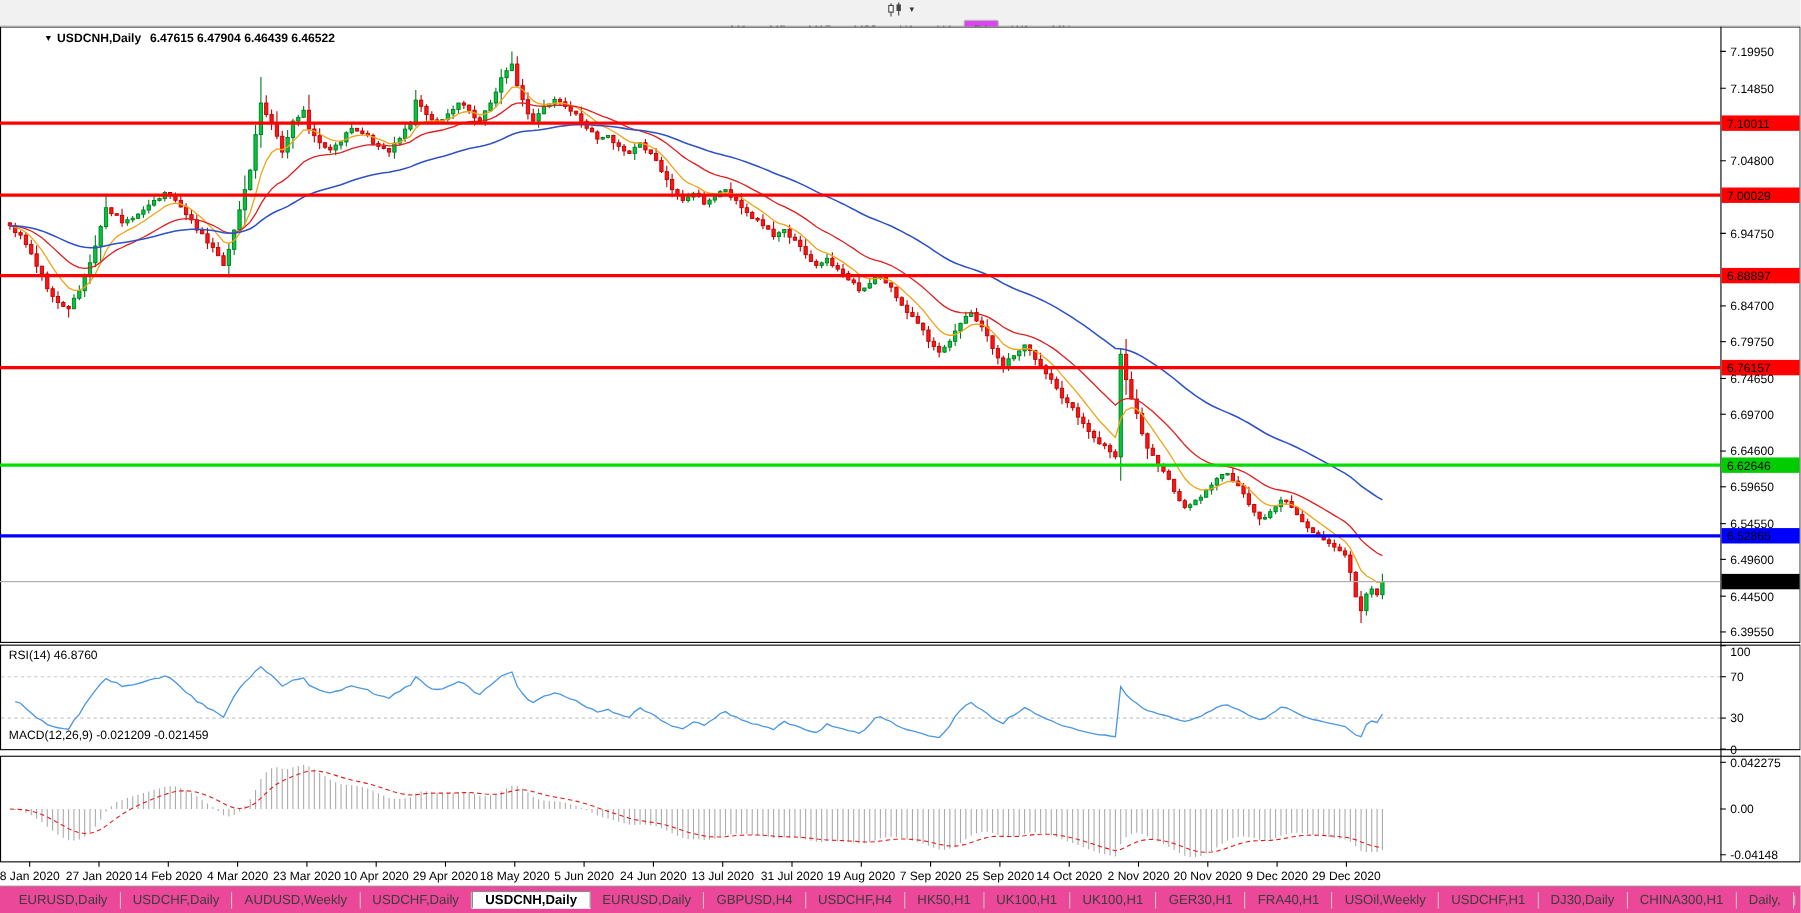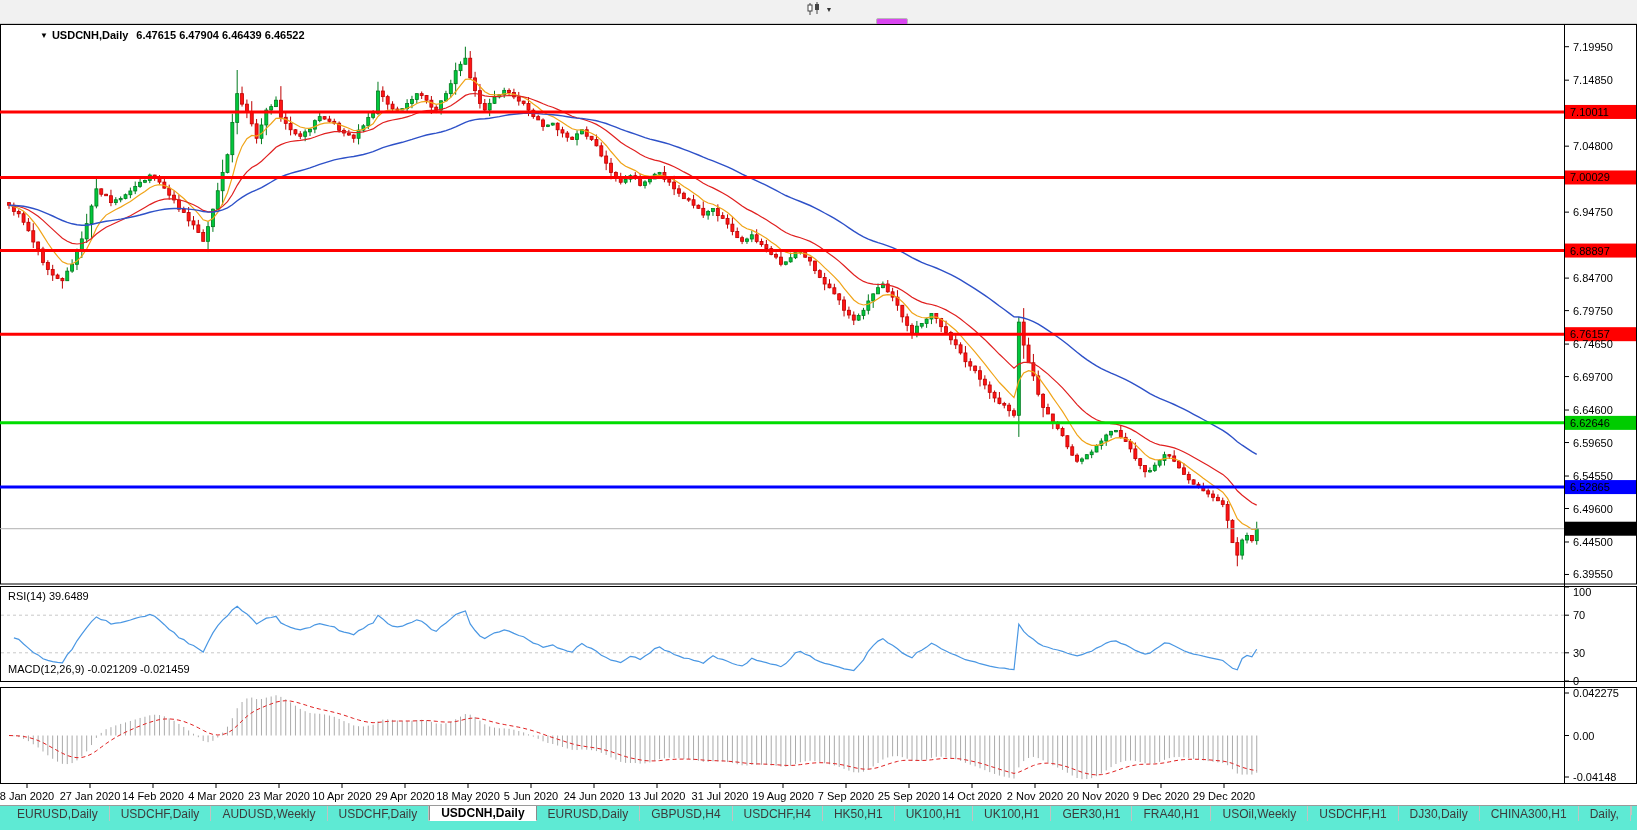--- a/index.html
+++ b/index.html
@@ -9,21 +9,21 @@
   .caret{font-size:7px;color:#333;margin-left:3px;}
   .grip{width:3px;height:15px;border-left:2px dotted #b3b3b3;margin:0 8px 0 6px;}
   .tf{font-size:11px;color:#222;padding:3px 8px;margin:0 1px;border:1px solid transparent;border-radius:2px;cursor:default;}
   .tf.active{background:#d946ef;border-color:#b9b9b9;}
   .chart-window{position:relative;width:1637px;height:781px;background:#fff;}
   .chart-window svg{position:absolute;left:0;top:0;}
   .overlay{position:absolute;font-size:11px;color:#000;white-space:pre;pointer-events:none;}
   .overlay .tri{font-size:8px;vertical-align:1px;margin-right:4px;}
   .overlay b{font-weight:bold;}
   .hotzone{position:absolute;}
-  .tabbar{height:25px;background:#5eead4;border-top:1px solid #9a9a9a;display:flex;align-items:flex-start;
+  .tabbar{height:25px;background:#ec4899;border-top:1px solid #9a9a9a;display:flex;align-items:center;
     font-size:12px;color:#3c3c3c;padding-left:6px;box-sizing:border-box;white-space:nowrap;overflow:hidden;}
   .tab{display:flex;align-items:center;padding:0 11px;border-right:1px solid #c2c2c2;cursor:default;}
   .tab.active{background:#fff;border:1px solid #8a8a8a;border-bottom:1px solid #fff;font-weight:bold;color:#000;margin-top:-1px;}
   .tab-spacer{flex:1;}
   .scrollbtns{display:flex;align-items:center;border-left:1px solid #c2c2c2;padding:0 7px;gap:7px;}
   .scrollbtns span{font-size:8px;color:#222;cursor:default;}
   svg text{font-family:"Liberation Sans","DejaVu Sans",sans-serif;font-size:11px;fill:#000;}
 </style>
 </head>
 <body>
@@ -937,21 +937,21 @@
       <line x1="1035" y1="759.5" x2="1035" y2="764" stroke="#000"></line>
       <text x="1035" y="776" text-anchor="middle">2 Nov 2020</text>
       <line x1="1098" y1="759.5" x2="1098" y2="764" stroke="#000"></line>
       <text x="1098" y="776" text-anchor="middle">20 Nov 2020</text>
       <line x1="1161" y1="759.5" x2="1161" y2="764" stroke="#000"></line>
       <text x="1161" y="776" text-anchor="middle">9 Dec 2020</text>
       <line x1="1224" y1="759.5" x2="1224" y2="764" stroke="#000"></line>
       <text x="1224" y="776" text-anchor="middle">29 Dec 2020</text>
     </svg>
   <div class="overlay" style="left:8px;top:5px;margin-left:32px;"><span class="tri">▼</span><b>USDCNH,Daily</b><b style="margin-left:8px;">6.47615 6.47904 6.46439 6.46522</b></div>
-  <div class="overlay" style="left:8px;top:566px;"><span>RSI(14)</span> <span>39.6489</span></div>
+  <div class="overlay" style="left:8px;top:566px;"><span>RSI(14)</span> <span>46.8760</span></div>
   <div class="overlay" style="left:8px;top:639px;"><span>MACD(12,26,9)</span> <span>-0.021209 -0.021459</span></div>
   <div class="hotzone" style="left:1565px;top:0;width:72px;height:759px;"></div>
   <div class="hotzone" style="left:0;top:759px;width:1565px;height:22px;"></div>
 </div>
 
 <div class="tabbar">
   <div style="display:flex;">
       <div class="tab">EURUSD,Daily</div>
       <div class="tab">USDCHF,Daily</div>
       <div class="tab">AUDUSD,Weekly</div>

